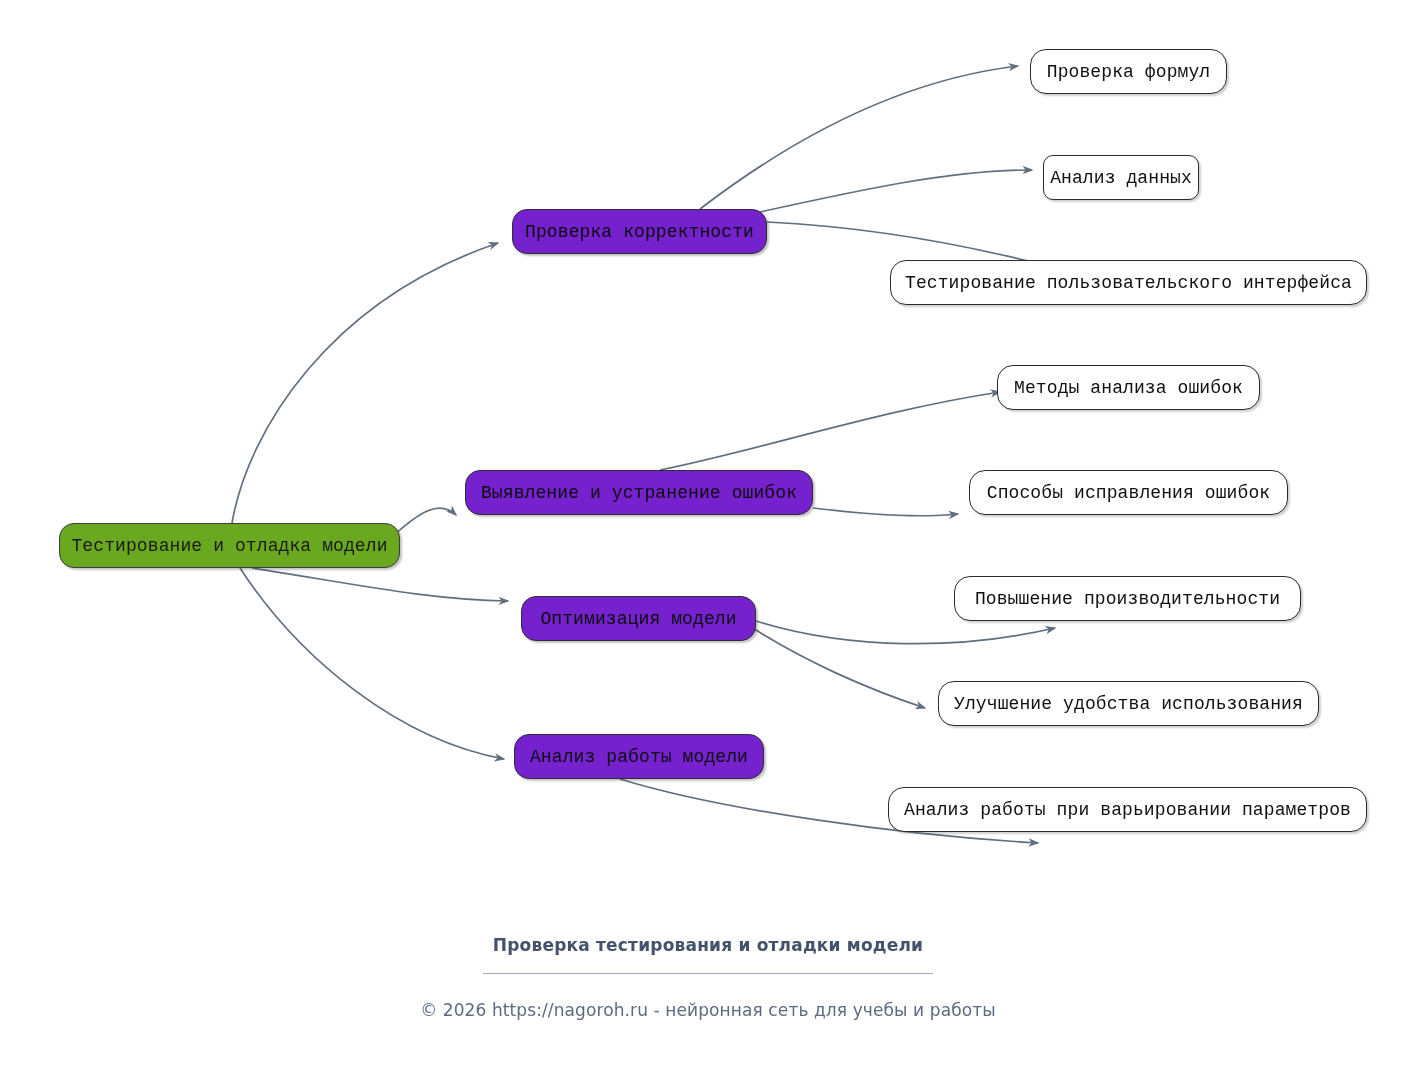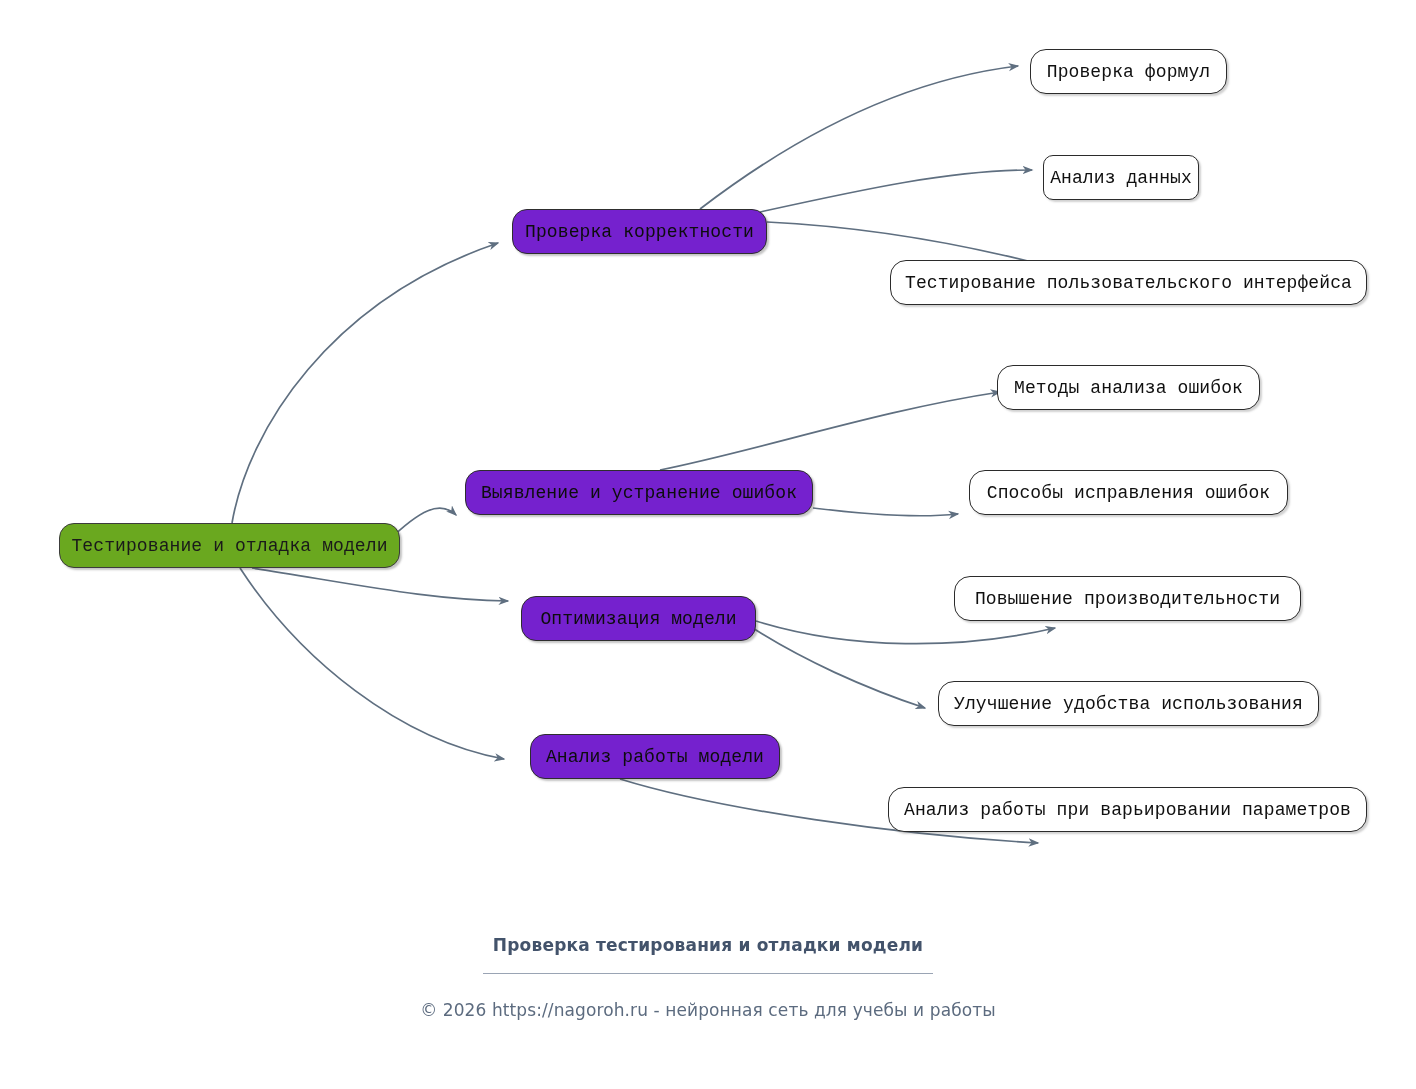--- a/index.html
+++ b/index.html
@@ -143,21 +143,21 @@
       </div>
       <div class="node node-branch" style="left: 521px; top: 576px; width: 235px; height: 45px; margin-top: 20px;">
         <span class="node-label">Оптимизация модели</span>
       </div>
       <div class="node node-leaf" style="left: 954px; top: 576px; width: 347px; height: 45px;">
         <span class="node-label">Повышение производительности</span>
       </div>
       <div class="node node-leaf" style="left: 938px; top: 681px; width: 381px; height: 45px;">
         <span class="node-label">Улучшение удобства использования</span>
       </div>
-      <div class="node node-branch" style="left: 514px; top: 734px; width: 250px; height: 45px; margin-left: 16px;">
+      <div class="node node-branch" style="left: 514px; top: 734px; width: 250px; height: 45px;">
         <span class="node-label">Анализ работы модели</span>
       </div>
       <div class="node node-leaf" style="left: 888px; top: 787px; width: 479px; height: 45px;">
         <span class="node-label">Анализ работы при варьировании параметров</span>
       </div>
     </div>
 
   <div id="caption-block" style="top: 935px;">
     <div id="caption-title">Проверка тестирования и отладки модели</div>
     <div id="caption-rule"></div>

